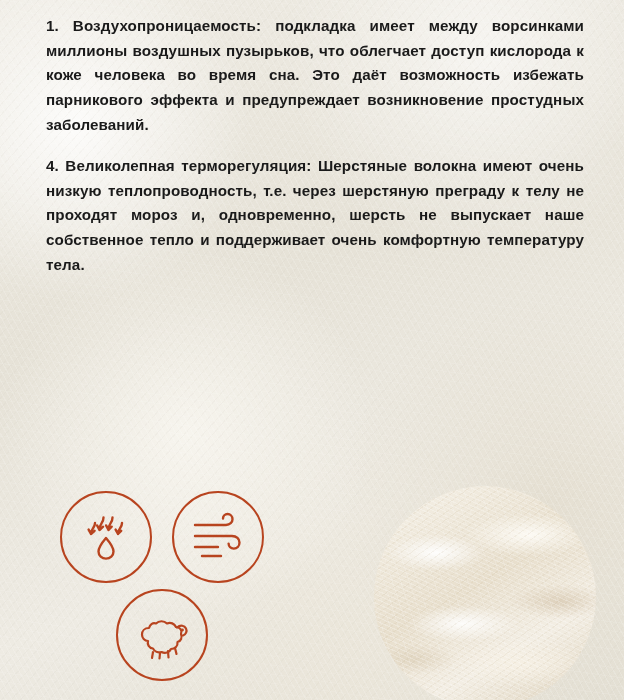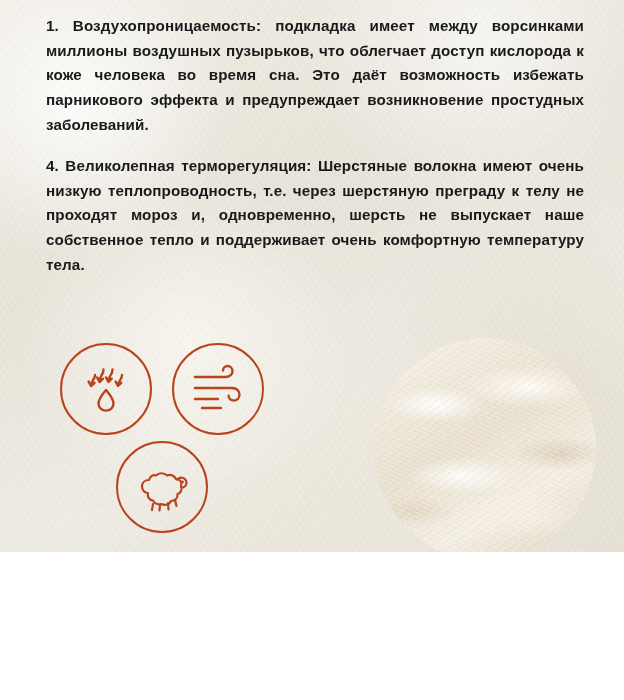--- a/index.html
+++ b/index.html
@@ -9,21 +9,21 @@
   body {
     width: 624px;
     height: 700px;
     overflow: hidden;
     font-family: "Liberation Sans", sans-serif;
     background: #ffffff;
   }
   .page {
     position: relative;
     width: 624px;
-    height: 552px;
+    height: 700px;
     box-sizing: border-box;
     background-color: #e8e5dc;
     background-image:
       radial-gradient(circle at 12% 18%, rgba(255,255,255,0.85) 0%, rgba(255,255,255,0) 22%),
       radial-gradient(circle at 78% 8%, rgba(255,255,255,0.6) 0%, rgba(255,255,255,0) 25%),
       radial-gradient(circle at 30% 62%, rgba(250,248,242,0.8) 0%, rgba(250,248,242,0) 30%),
       radial-gradient(circle at 88% 72%, rgba(228,222,208,0.9) 0%, rgba(228,222,208,0) 28%),
       radial-gradient(circle at 55% 92%, rgba(235,230,218,0.9) 0%, rgba(235,230,218,0) 32%),
       linear-gradient(160deg, #efece4 0%, #e6e2d7 40%, #eeebe3 70%, #e3dfd3 100%);
     overflow: hidden;

